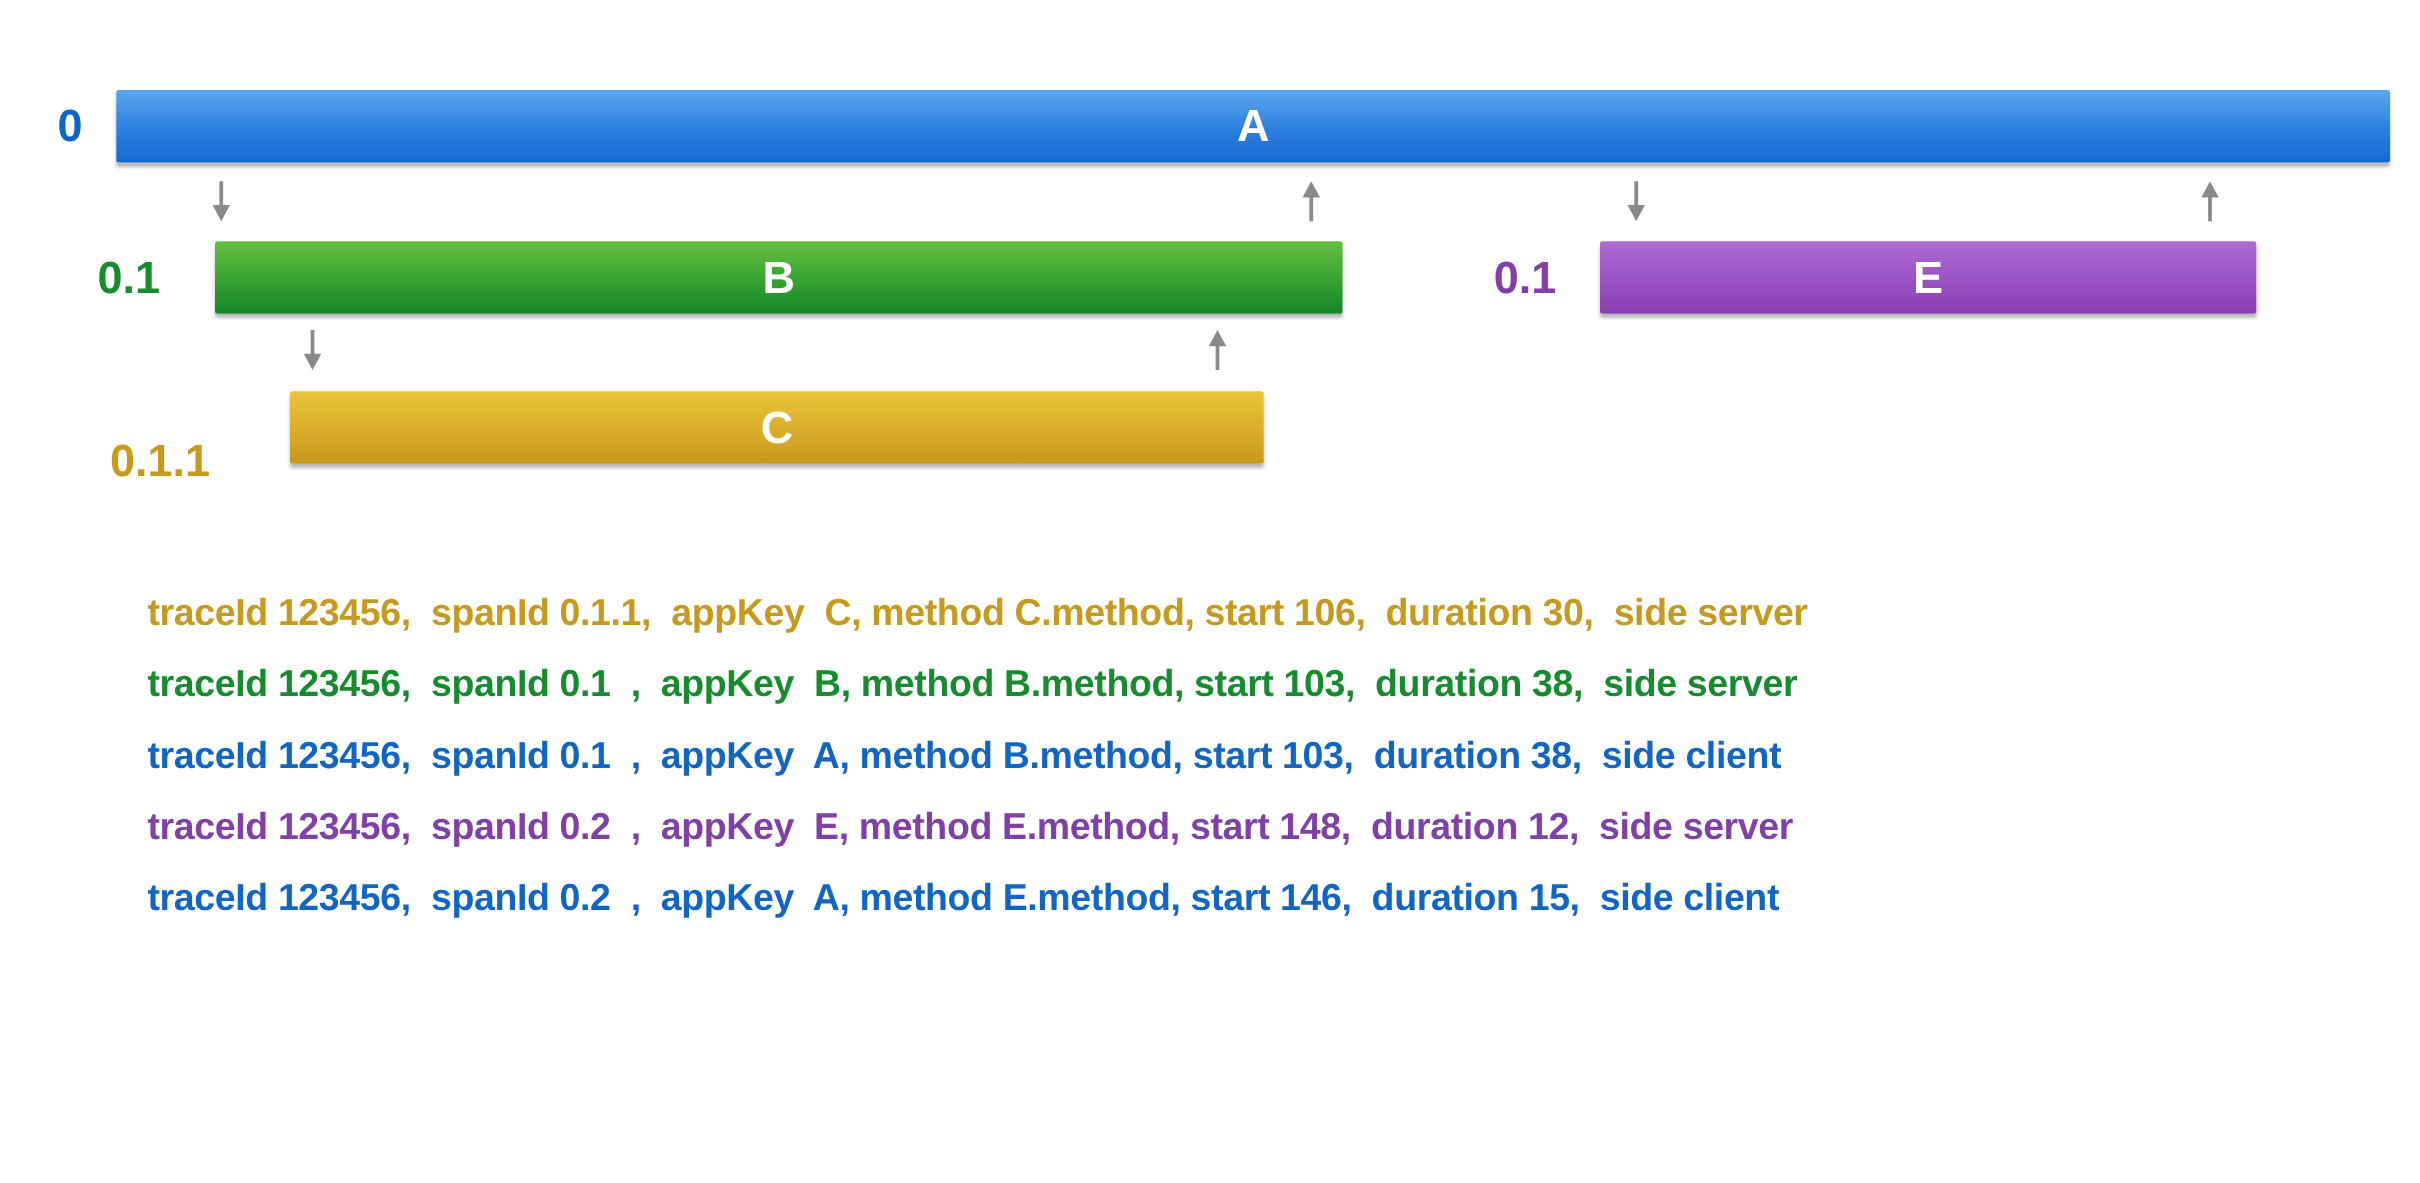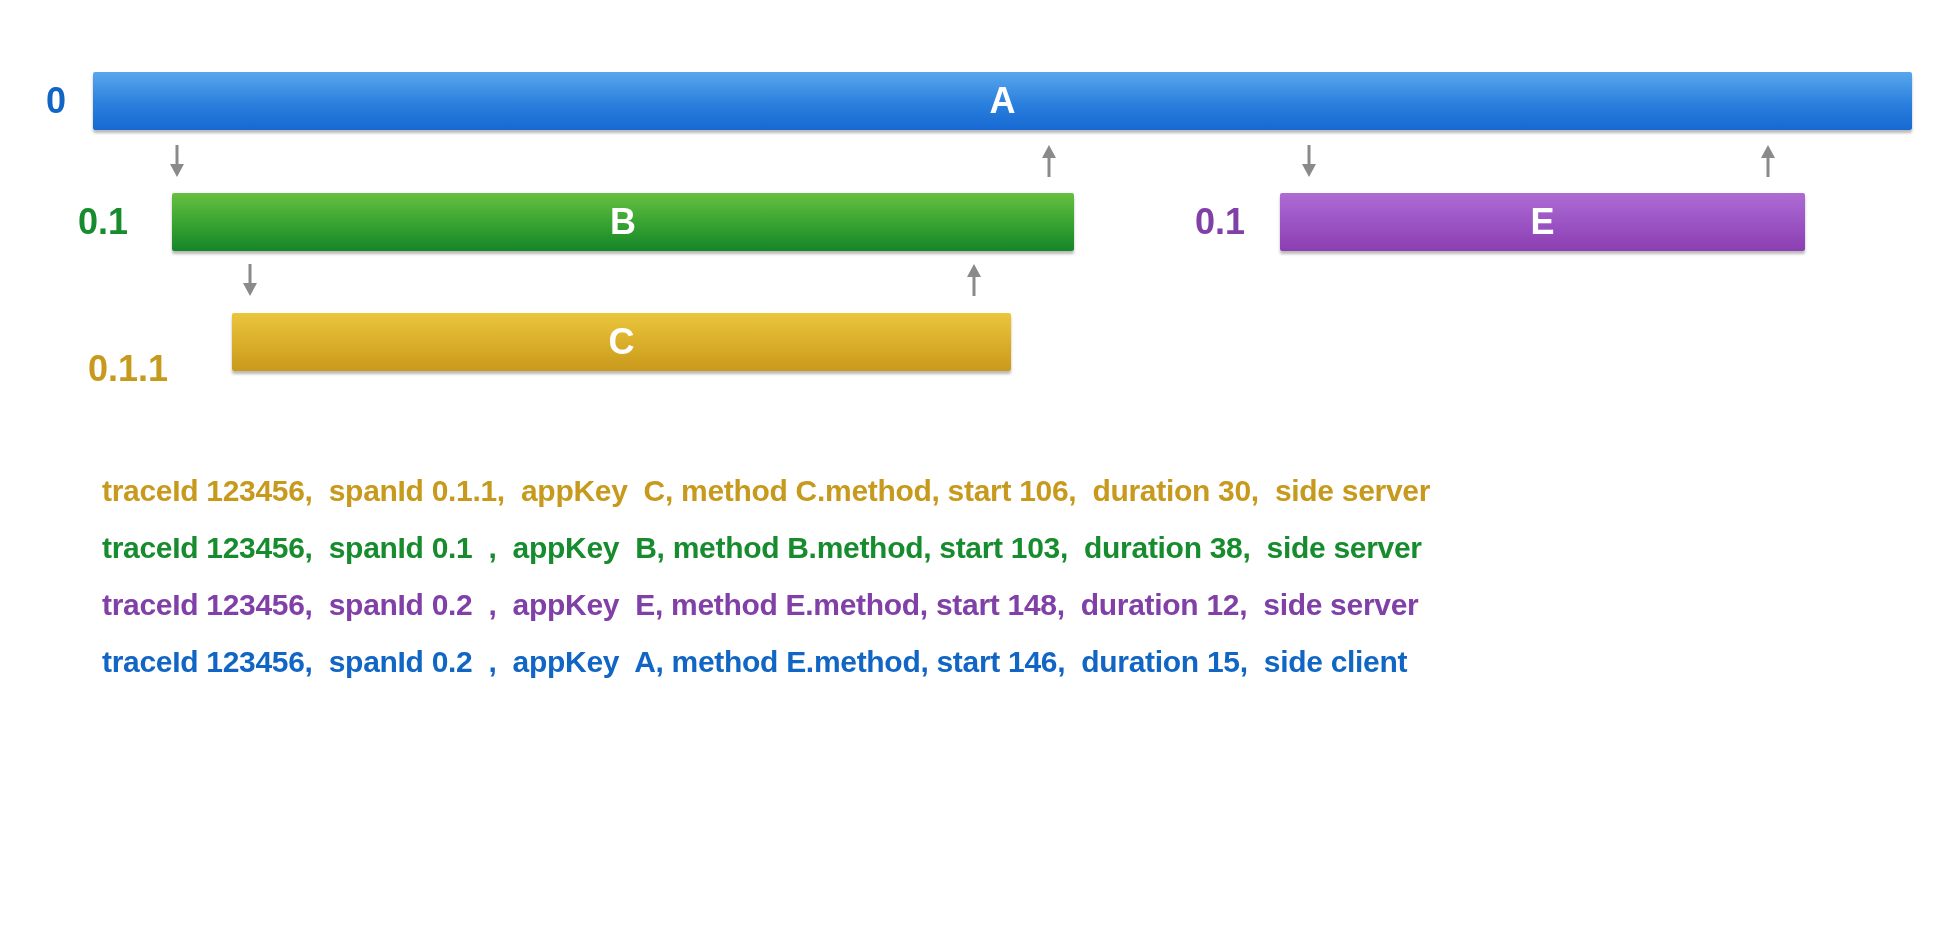--- a/index.html
+++ b/index.html
@@ -51,21 +51,21 @@
   .arrow {
     position: absolute;
     width: 16px;
     height: 34px;
   }
   .arrow svg { display: block; width: 16px; height: 34px; }
 
   
   .log {
     position: absolute;
-    left: 102px;
+    left: 118px;
     top: 462px;
   }
   .log-line {
     height: 57px;
     line-height: 57px;
     font-size: 30px;
     font-weight: bold;
     letter-spacing: -0.3px;
     white-space: pre;
   }
@@ -132,17 +132,18 @@
   </div>
 
   <div class="row-label c-gold" style="left:40px; top:313px; width:128px; text-align:right;margin-top:27px;">0.1.1</div>
   <div class="bar c-gold" style="left:232px; top:313px; width:779px;">
     <span class="bar-letter">C</span>
   </div>
 
   <div class="log">
     <div class="log-line" data-color="gold">traceId 123456,  spanId 0.1.1,  appKey  C, method C.method, start 106,  duration 30,  side server</div>
     <div class="log-line" data-color="green">traceId 123456,  spanId 0.1  ,  appKey  B, method B.method, start 103,  duration 38,  side server</div>
+    <div class="log-line" data-color="blue">traceId 123456,  spanId 0.1  ,  appKey  A, method B.method, start 103,  duration 38,  side client</div>
     <div class="log-line" data-color="purple">traceId 123456,  spanId 0.2  ,  appKey  E, method E.method, start 148,  duration 12,  side server</div>
     <div class="log-line" data-color="blue">traceId 123456,  spanId 0.2  ,  appKey  A, method E.method, start 146,  duration 15,  side client</div>
   </div>
 
 </div>
 
 </body></html>

